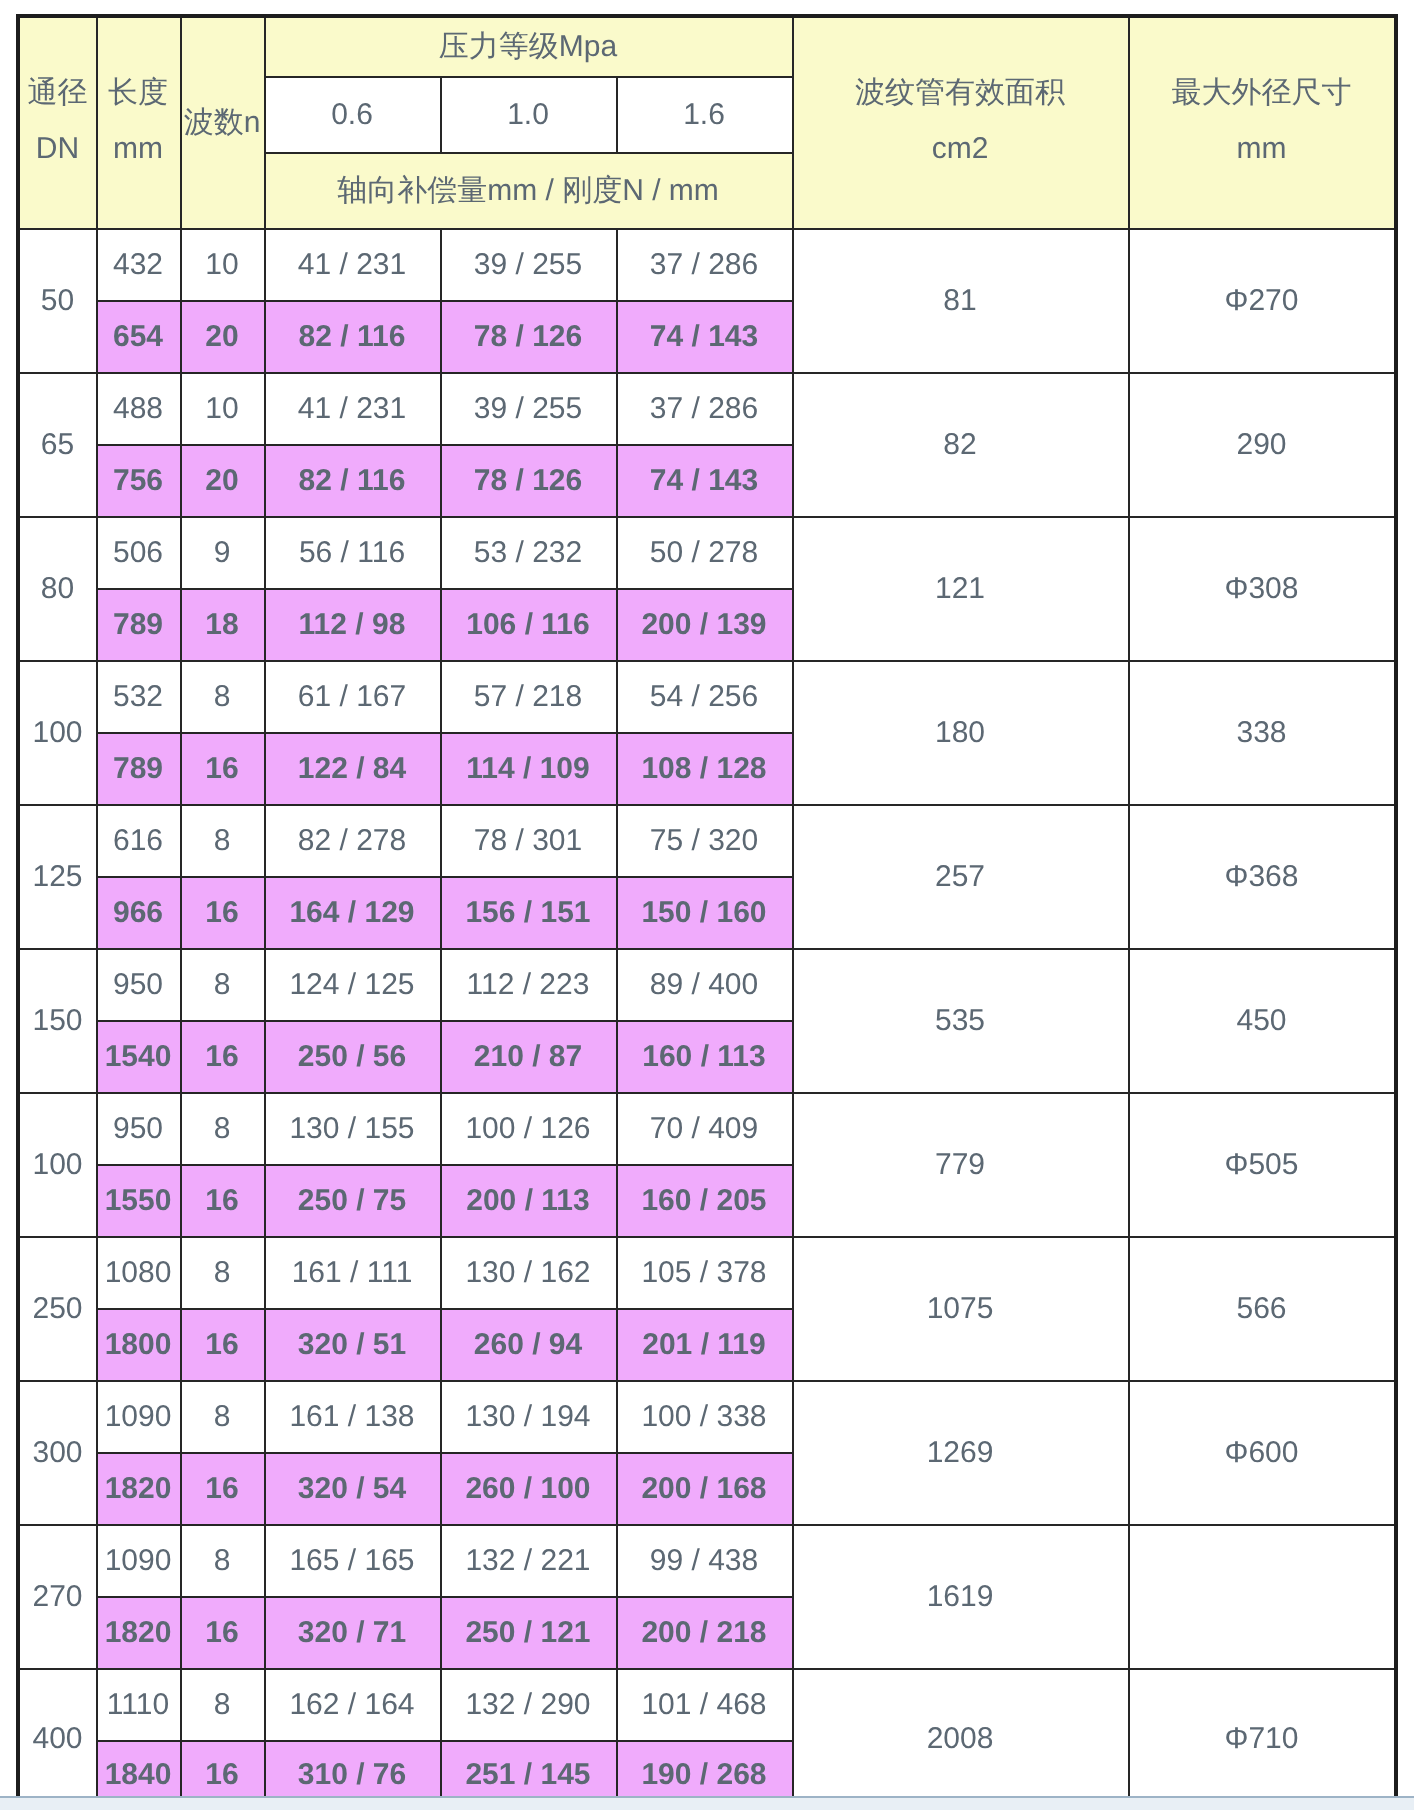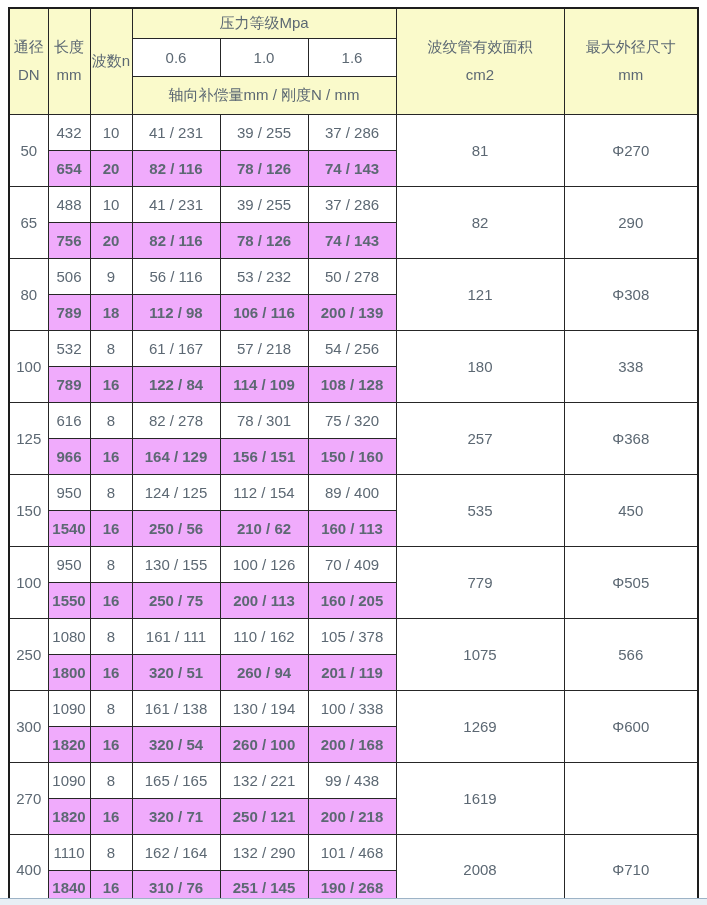--- a/index.html
+++ b/index.html
@@ -161,30 +161,30 @@
         <td>16</td>
         <td>164 / 129</td>
         <td>156 / 151</td>
         <td>150 / 160</td>
       </tr>
       <tr class="sub0">
         <td rowspan="2">150</td>
         <td>950</td>
         <td>8</td>
         <td>124 / 125</td>
-        <td>112 / 154</td>
+        <td>112 / 223</td>
         <td>89 / 400</td>
         <td rowspan="2">535</td>
         <td rowspan="2">450</td>
       </tr>
       <tr class="sub1">
         <td>1540</td>
         <td>16</td>
         <td>250 / 56</td>
-        <td>210 / 62</td>
+        <td>210 / 87</td>
         <td>160 / 113</td>
       </tr>
       <tr class="sub0">
         <td rowspan="2">100</td>
         <td>950</td>
         <td>8</td>
         <td>130 / 155</td>
         <td>100 / 126</td>
         <td>70 / 409</td>
         <td rowspan="2">779</td>
@@ -195,21 +195,21 @@
         <td>16</td>
         <td>250 / 75</td>
         <td>200 / 113</td>
         <td>160 / 205</td>
       </tr>
       <tr class="sub0">
         <td rowspan="2">250</td>
         <td>1080</td>
         <td>8</td>
         <td>161 / 111</td>
-        <td>110 / 162</td>
+        <td>130 / 162</td>
         <td>105 / 378</td>
         <td rowspan="2">1075</td>
         <td rowspan="2">566</td>
       </tr>
       <tr class="sub1">
         <td>1800</td>
         <td>16</td>
         <td>320 / 51</td>
         <td>260 / 94</td>
         <td>201 / 119</td>

